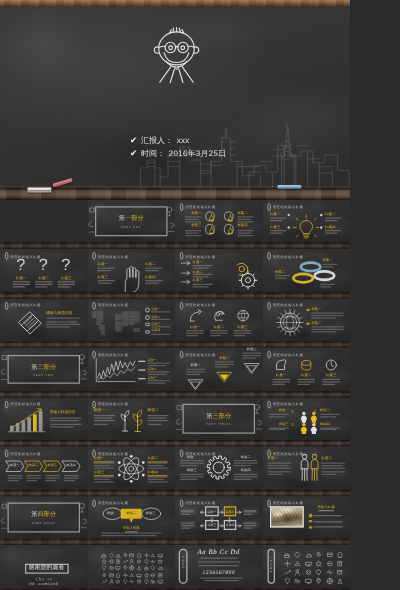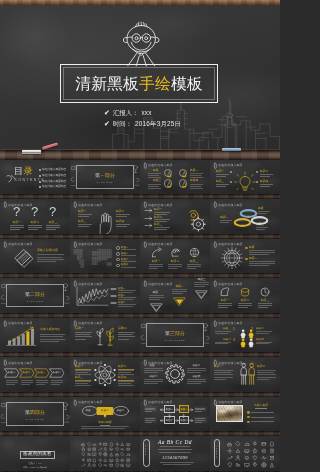--- a/index.html
+++ b/index.html
@@ -144,28 +144,20 @@
       <path d="M18.5 34.3c.4 1.5 1.0 2.1 1.8 2.1.8 0 1.4-.6 1.8-2.1"></path>
 
       <path d="M15.6 34.5 6.8 46.8"></path>
       <path d="M24.9 34.5 33.6 46.8"></path>
 
       <path d="M18.4 36.6 15.2 47.0"></path>
       <path d="M22.2 36.6 25.3 47.0"></path>
     </g>
   </svg>
 
-  <div class="heroTitleBox">
-    <div class="inner"></div>
-    <div class="heroTitle">
-        <span>清新黑板</span>
-        <span class="gold">手绘</span>
-        <span>模板</span>
-      </div>
-  </div>
 
   <div class="heroMeta">
     <div class="row">
       <span class="ck">✔</span>
       <span>汇报人：</span>
       <span class="val">xxx</span>
     </div>
     <div class="row">
       <span class="ck">✔</span>
       <span>时间：</span>
@@ -175,36 +167,20 @@
 
   <div class="ledge"></div>
   <div class="ledgetop"></div>
   <div class="eraser"></div>
   <div class="chalkstick"></div>
   <div class="bluechalk"></div>
 </div>
 <div id="grid">
     <div class="slide">
       <div class="wtop"></div>
-      <div class="bd board">
-        <div style="position: absolute; left: 14px; top: 7.5px; font-size: 9.2px; line-height: 1; letter-spacing: 0.2px; z-index: 4;"><span class="w">目</span><span class="g">录</span></div>
-        <div style="position: absolute; left: 14.5px; top: 18.2px; font-size: 3.5px; letter-spacing: 1.4px; color: rgb(180, 180, 180); z-index: 4;">CONTENTS</div>
-        <svg width="10" height="9" viewBox="0 0 10 9" style="position: absolute; left: 5.5px; top: 14.6px; z-index: 4;">
-          <path d="M.8 2.0C2.6 1.0 4.6 1.6 5.2 3.4 5.8 5.2 4.8 7.4 2.8 7.8" class="chalk" stroke-width=".55"></path>
-          <path d="M5.4 1.2 9.4 5.2" class="chalk" stroke-width=".55"></path>
-        </svg>
-        <div style="position: absolute; left: 38.5px; top: 9.2px; width: 1.5px; height: 1.5px; border: 0.35px solid rgb(155, 155, 155); z-index: 4;"></div>
-        <div class="mini" style="left: 42px; top: 8.2px; font-size: 2.7px; color: rgb(197, 197, 197);">请在此输入标题内容</div>
-        <div style="position: absolute; left: 38.5px; top: 15.1px; width: 1.5px; height: 1.5px; border: 0.35px solid rgb(155, 155, 155); z-index: 4;"></div>
-        <div class="mini" style="left: 42px; top: 14.1px; font-size: 2.7px; color: rgb(197, 197, 197);">请在此输入标题内容</div>
-        <div style="position: absolute; left: 38.5px; top: 21px; width: 1.5px; height: 1.5px; border: 0.35px solid rgb(155, 155, 155); z-index: 4;"></div>
-        <div class="mini" style="left: 42px; top: 20px; font-size: 2.7px; color: rgb(197, 197, 197);">请在此输入标题内容</div>
-        <div style="position: absolute; left: 38.5px; top: 26.9px; width: 1.5px; height: 1.5px; border: 0.35px solid rgb(155, 155, 155); z-index: 4;"></div>
-        <div class="mini" style="left: 42px; top: 25.9px; font-size: 2.7px; color: rgb(197, 197, 197);">请在此输入标题内容</div>
-      </div>
       <div class="wbot"></div>
     </div>
     <div class="slide">
       <div class="wtop"></div>
       <div class="bd board">
         <div class="frame" style="left: 5.5px; top: 5.5px; width: 58px; height: 23.5px; border-width: 0.55px; border-color: rgba(215, 215, 215, 0.62);"></div>
         <div style="position: absolute; left: 0px; top: 14.6px; width: 70px; text-align: center; font-size: 4.9px; line-height: 1; z-index: 5; letter-spacing: 0.1px;"><span class="w">第</span><span class="g">一部分</span></div>
         <div style="position: absolute; left: 0px; top: 21.6px; width: 70px; text-align: center; font-size: 2.3px; letter-spacing: 0.6px; color: rgb(158, 158, 158); z-index: 5;">PART ONE</div>
         <svg width="70" height="34" viewBox="0 0 70 34" style="position: absolute; left: 0px; top: 0px; z-index: 3; opacity: 0.6;">
           <path d="M2.0 6.4 h3.2 v3.2 h-3.2 z" class="chalk" stroke-width=".45"></path>

